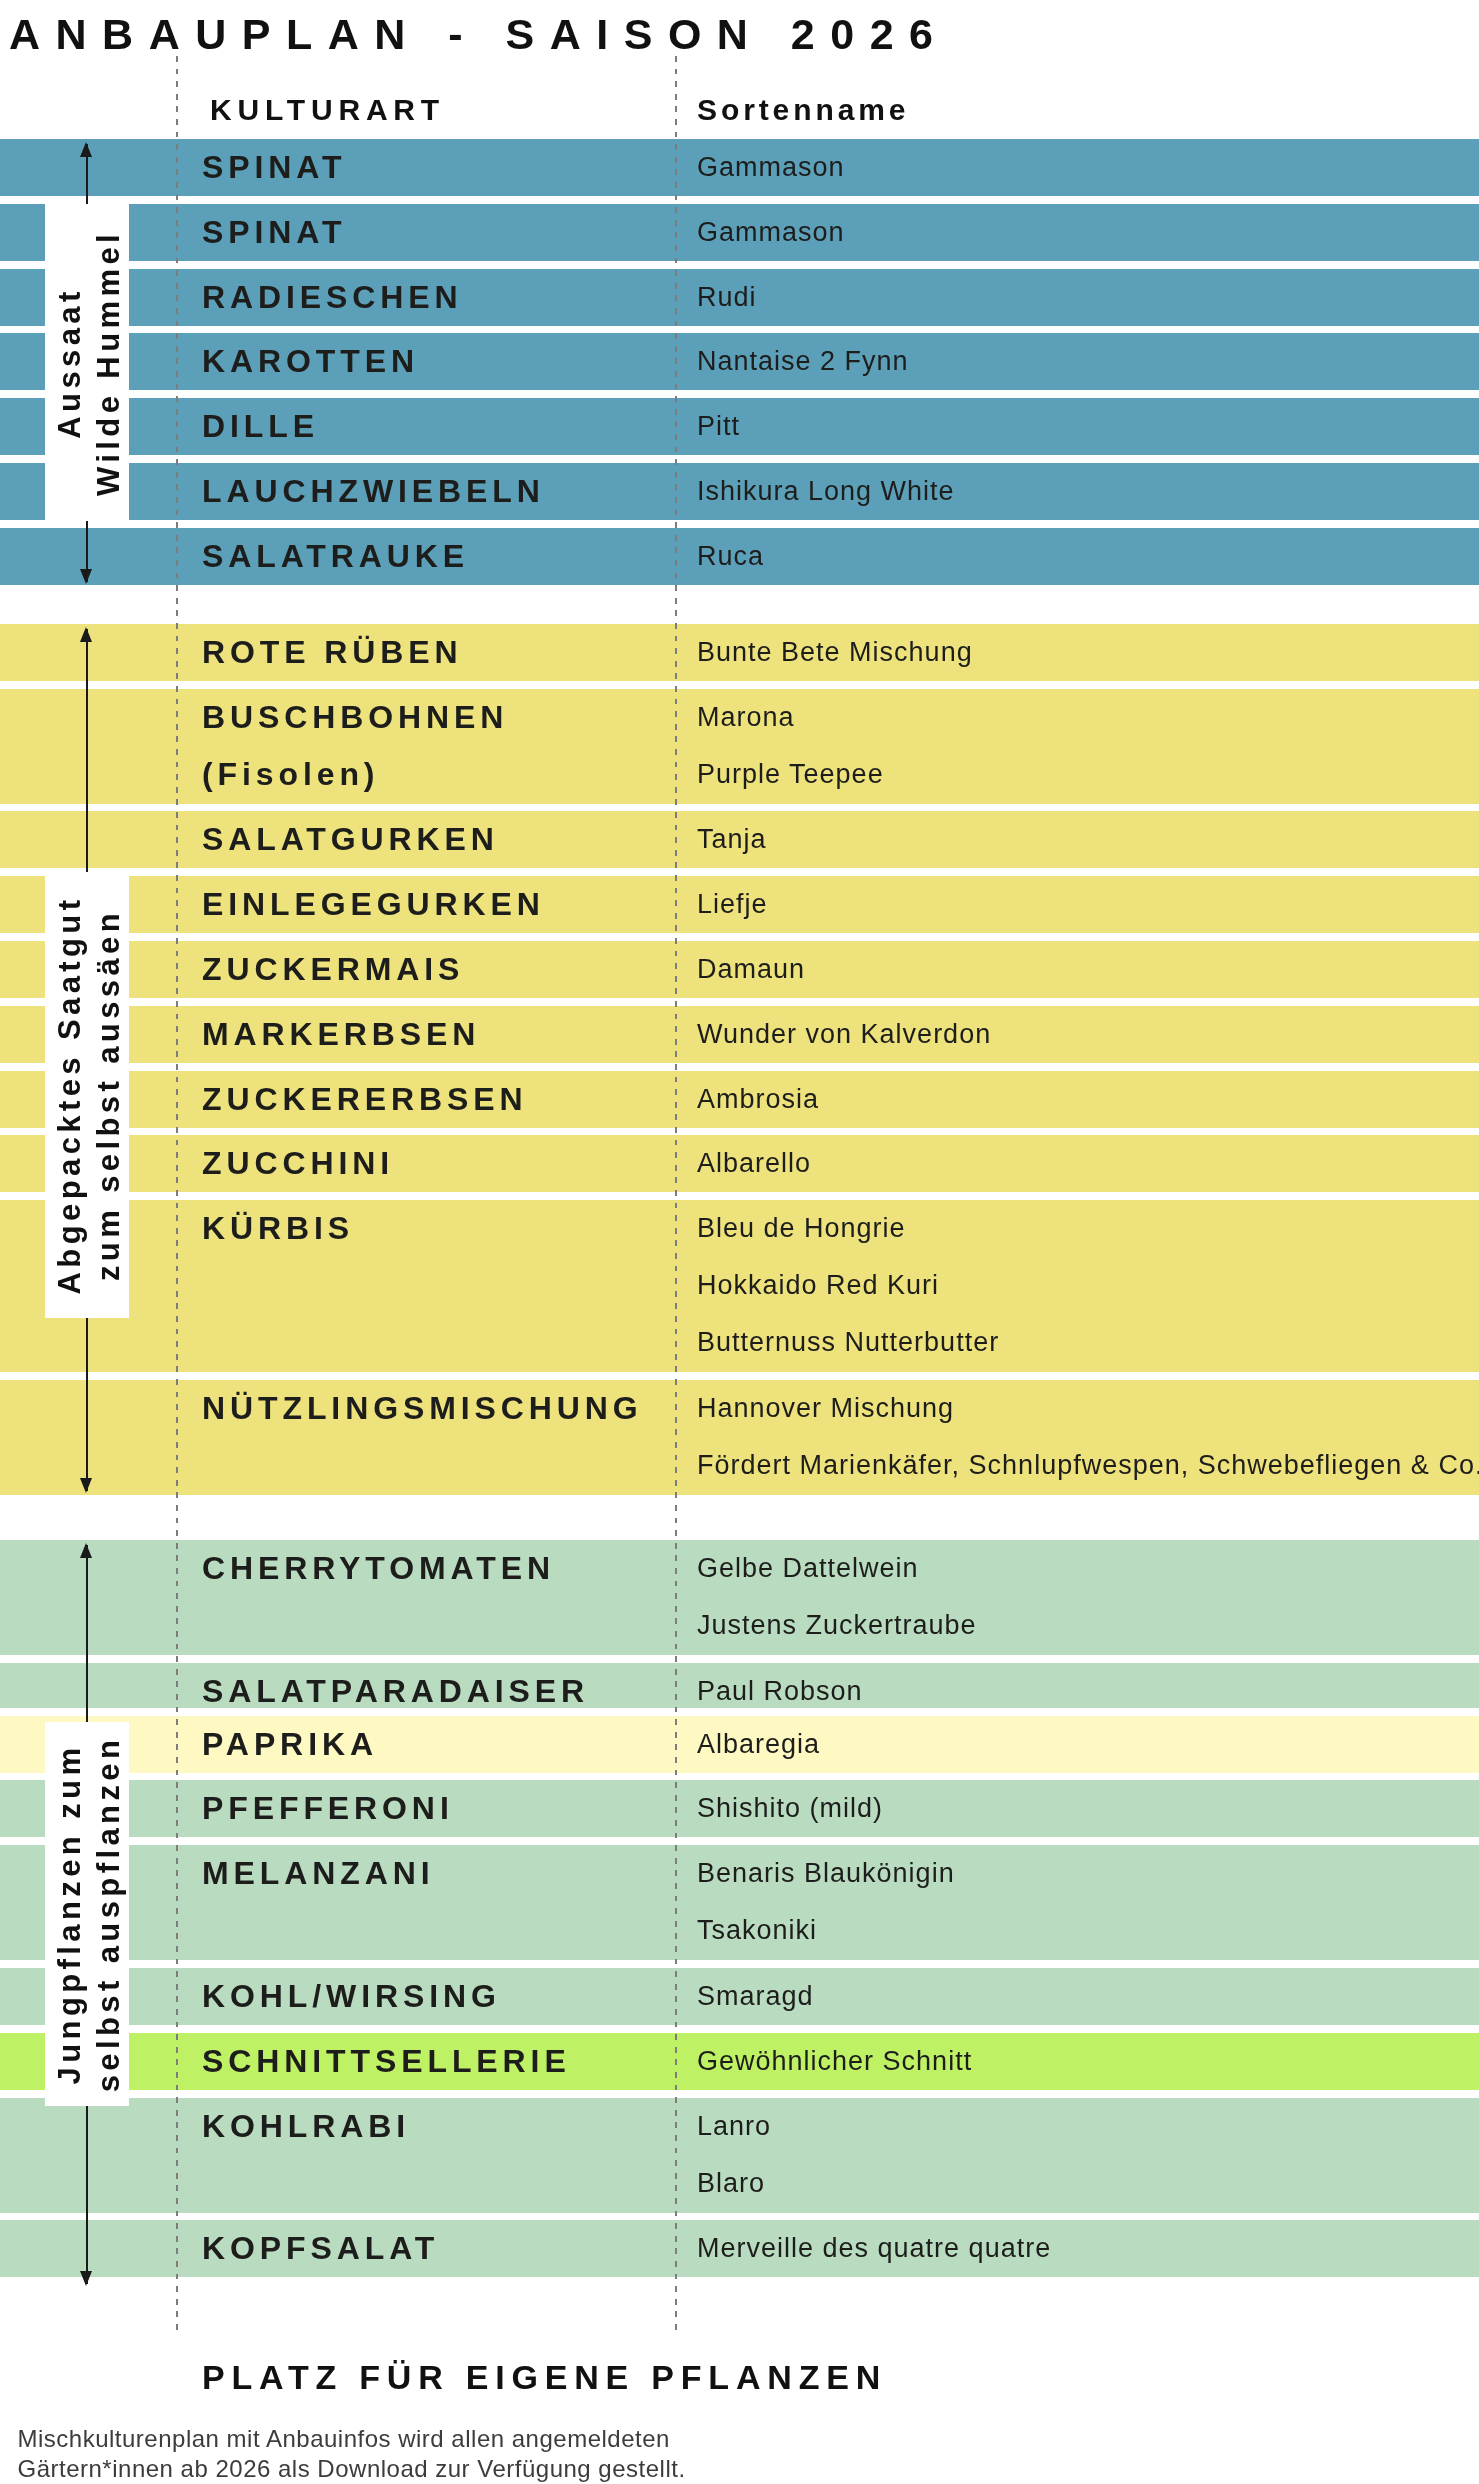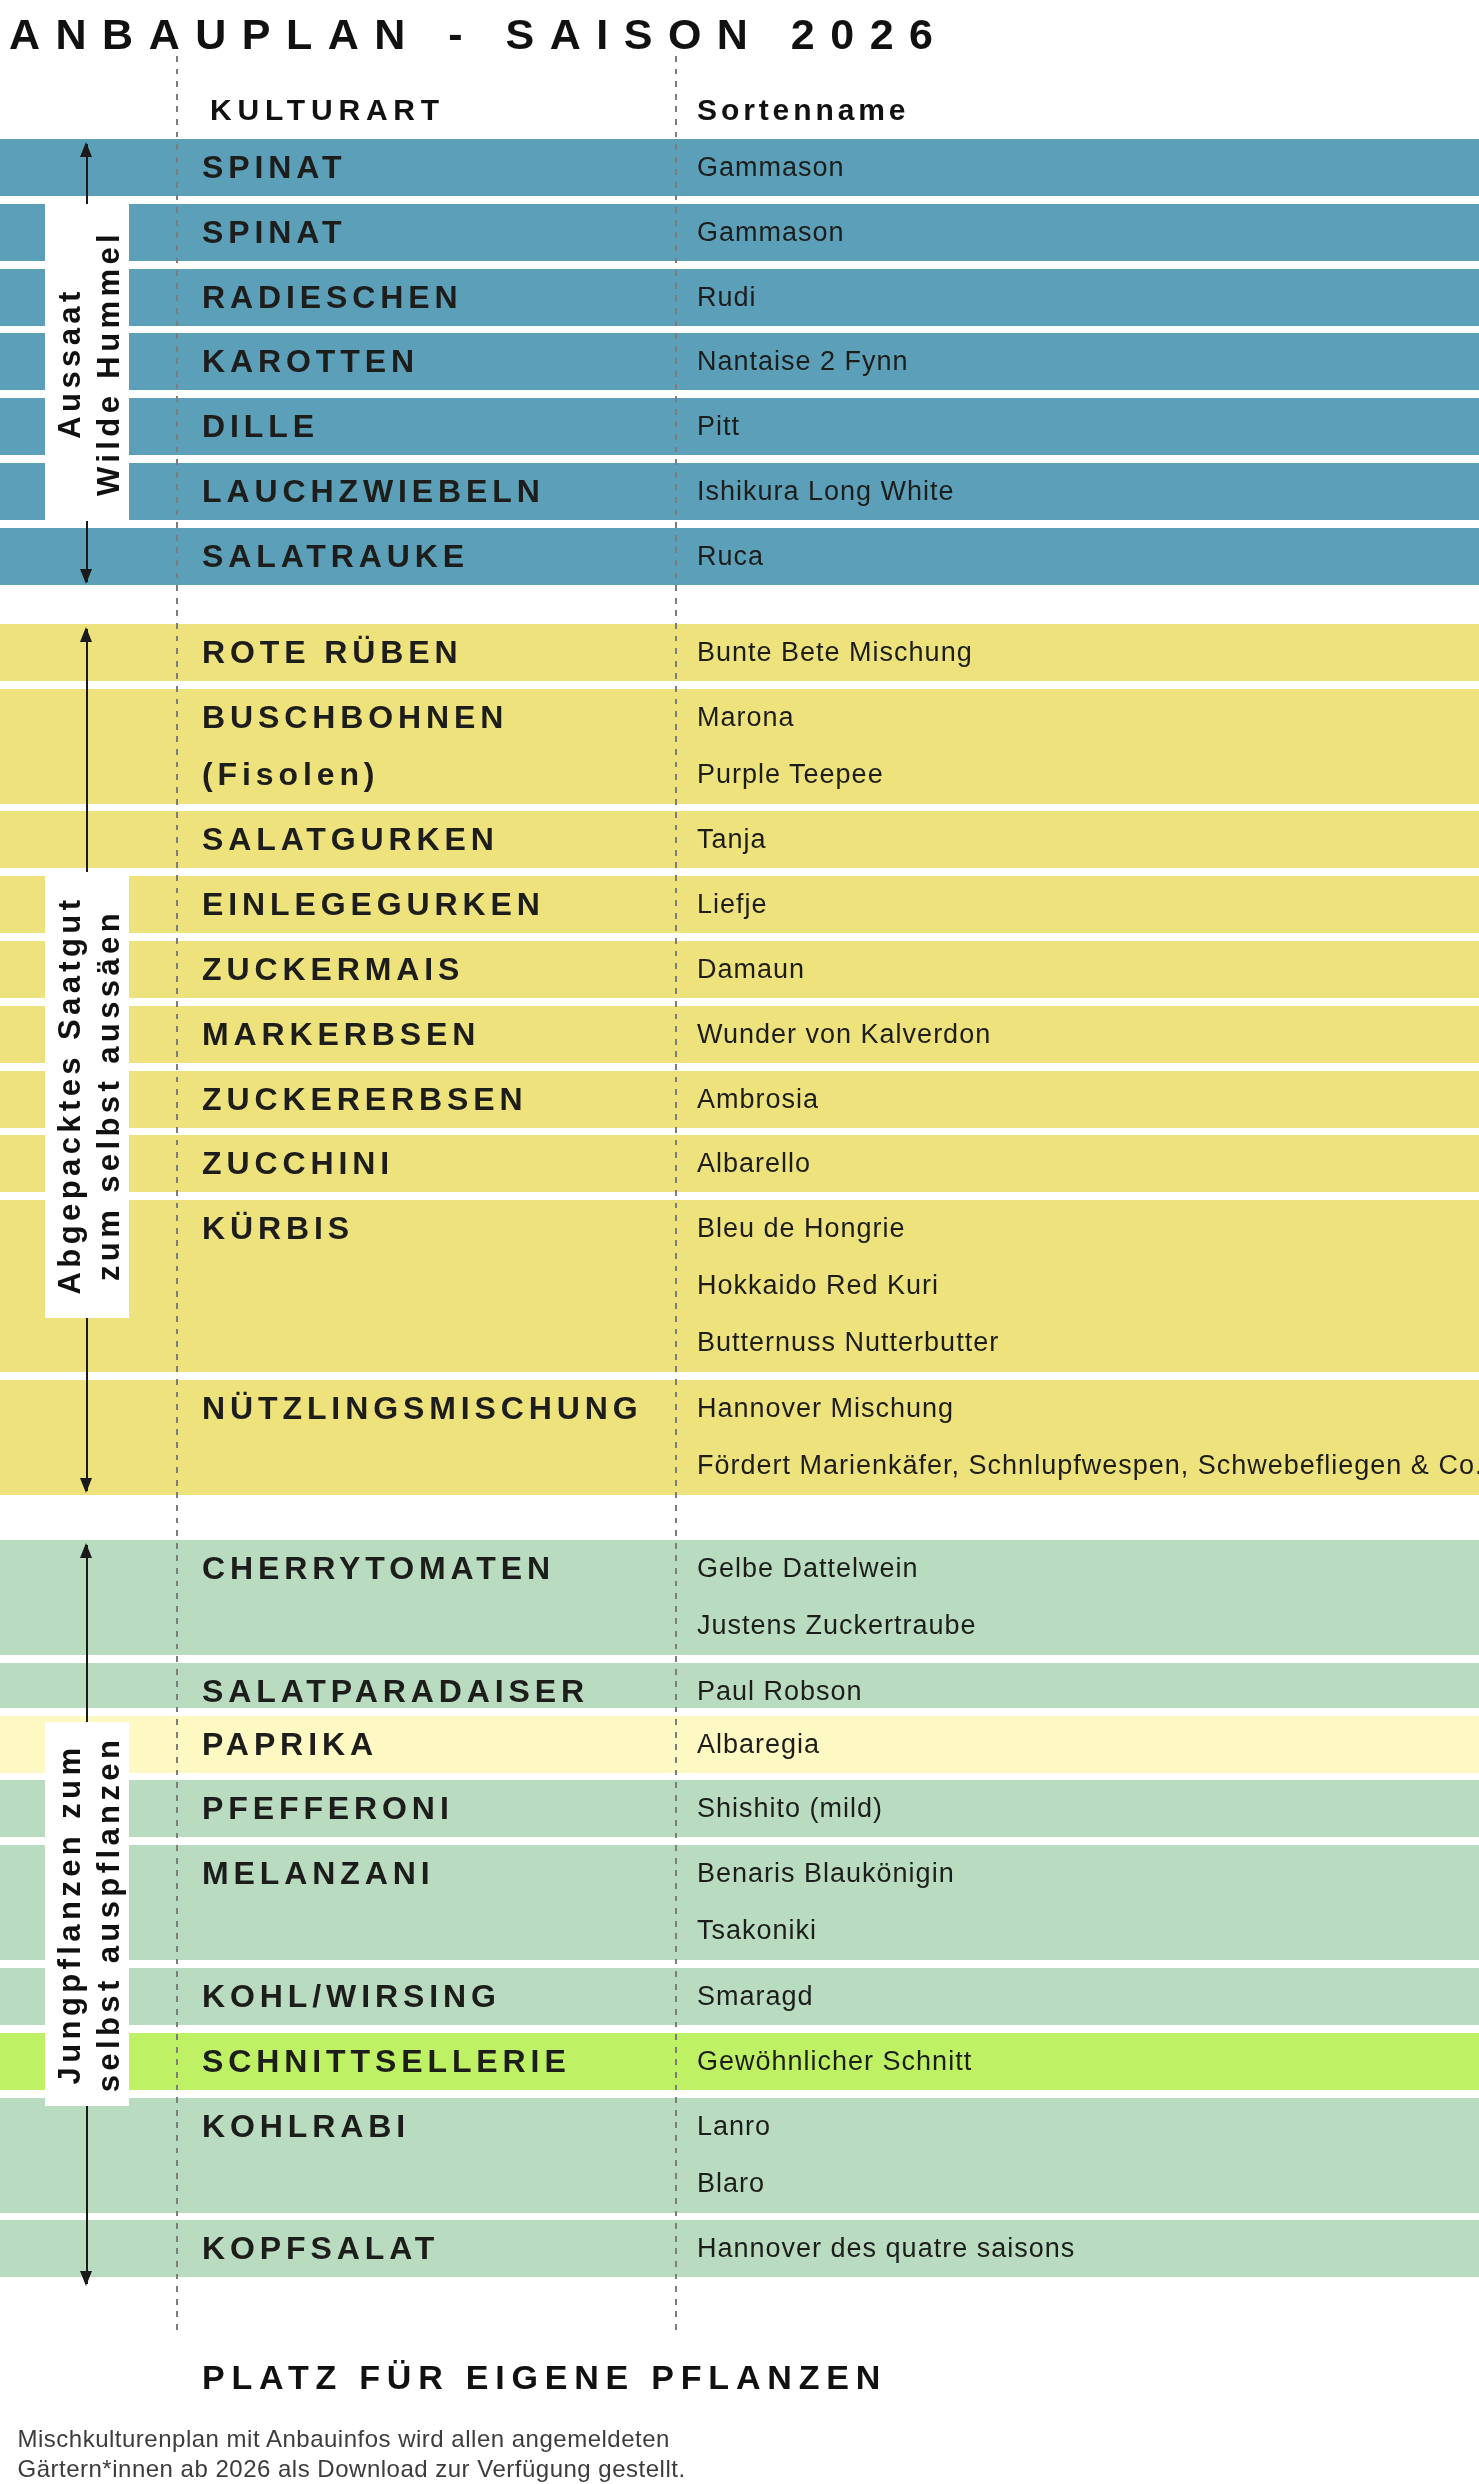--- a/index.html
+++ b/index.html
@@ -286,21 +286,21 @@
           <div class="sorten">
             <div class="line">Lanro</div>
             <div class="line">Blaro</div>
           </div>
         </div>
         <div class="row" style="height: 57px; background: rgb(185, 220, 193);">
           <div class="kulturart">
             <div class="line">KOPFSALAT</div>
           </div>
           <div class="sorten">
-            <div class="line">Hannover des quatre saisons</div>
+            <div class="line">Merveille des quatre quatre</div>
           </div>
         </div>
         <div class="v-arrow" style="top: 4.9px; height: 739px;"></div>
         <div class="white-block" style="top: 182px; height: 384px;">
           <div class="vlabel left">Jungpflanzen zum</div>
           <div class="vlabel right">selbst auspflanzen</div>
         </div>
       </div>
     </div>
 

